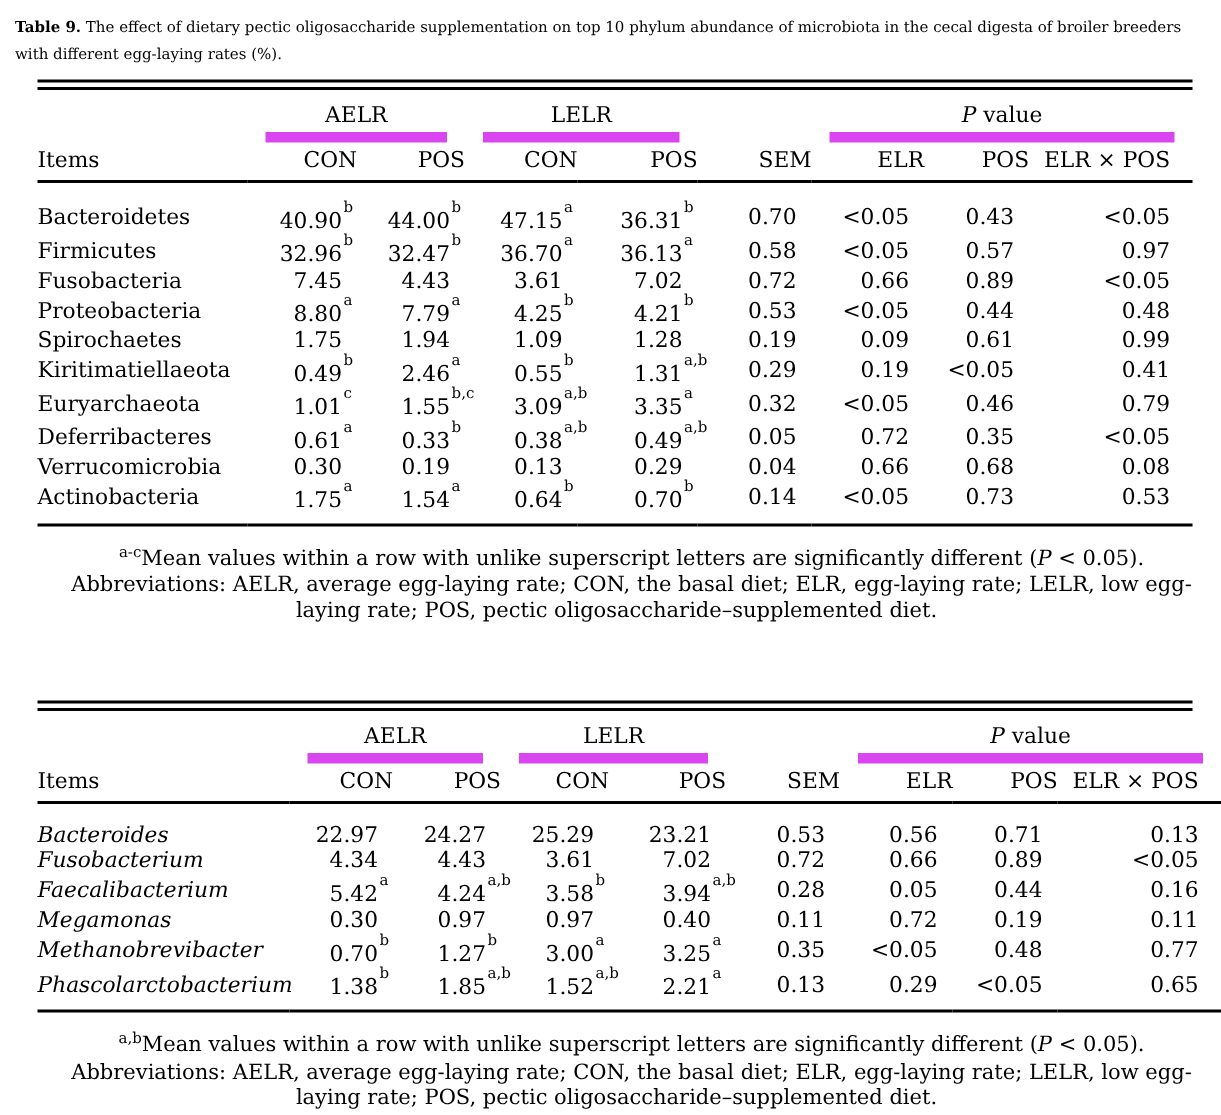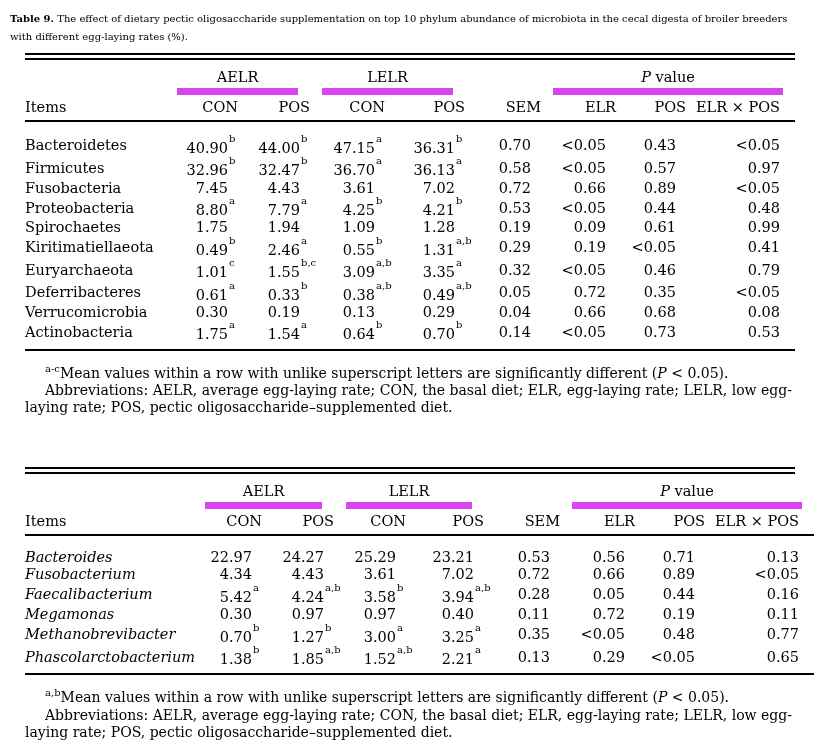--- a/index.html
+++ b/index.html
@@ -27,21 +27,21 @@
   th.num,td.num{text-align:right;padding-right:10px;white-space:nowrap;}
   th.num:last-child,td.num:last-child{padding-right:15px;}
   tbody td{height:17.5px;line-height:17.5px;}
   tbody tr:first-child td{padding-top:13px;margin-top:48px;}
   tbody tr:last-child td{padding-bottom:5px;}
   sup.hang{display:inline-block;width:0;white-space:nowrap;font-size:10px;
     position:relative;top:-5px;left:1px;}
   td.it{font-style:italic;}
   i{font-style:italic;}
   .footnote{width:772px;margin:9px 0 0 15px;font-size:14px;line-height:17.5px;}
-  .footnote p{margin:0;text-indent:20px;}
+  .footnote p{margin:0;text-indent:20px;text-align:center;}
   .footnote sup{font-size:10px;}
   .section2{margin-top:50px;}
 </style>
 </head>
 <body>
 
 <div class="page">
 
   <section>
     <p class="caption"><b>Table 9.</b> <span>The effect of dietary pectic oligosaccharide supplementation on top 10 phylum abundance of microbiota in the cecal digesta of broiler breeders with different egg-laying rates (%).</span></p>

